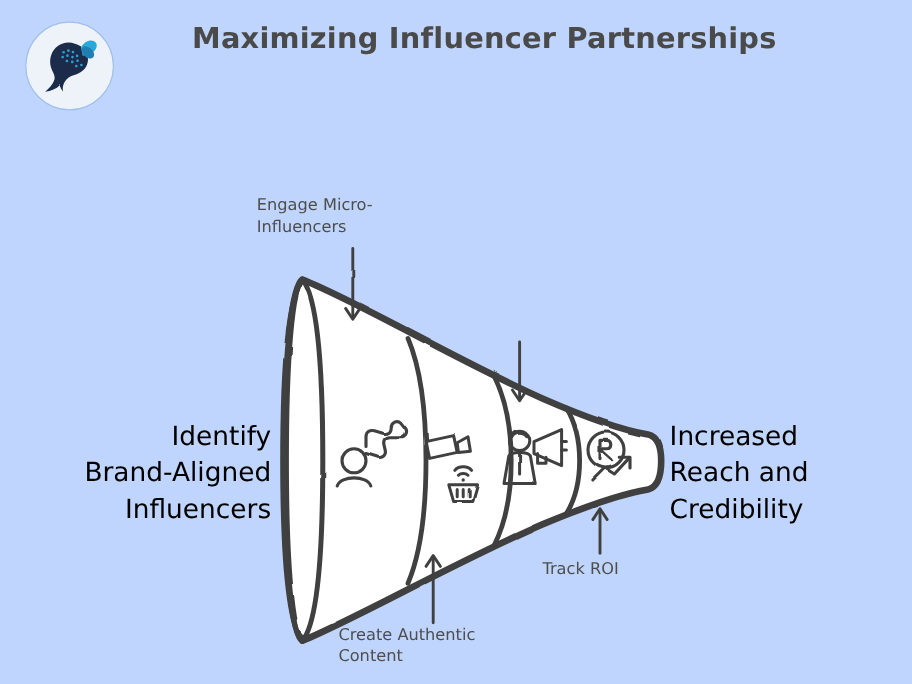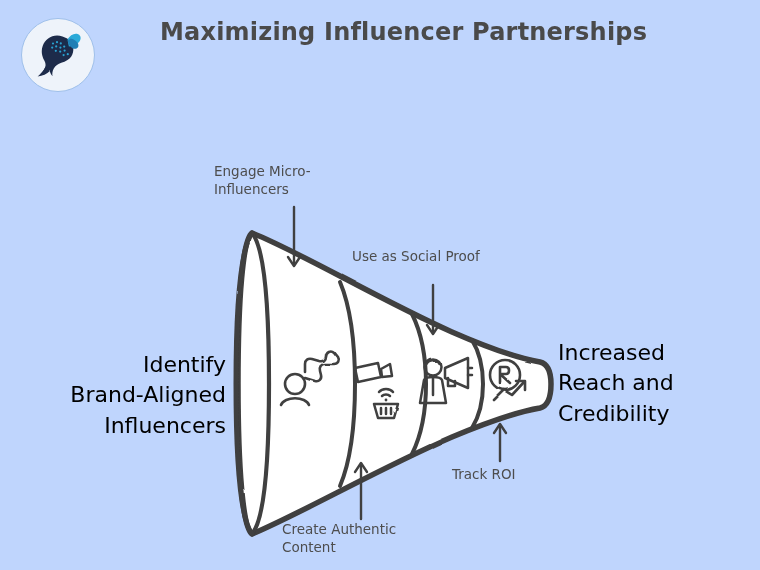--- a/index.html
+++ b/index.html
@@ -70,21 +70,21 @@
 
   .endcap-label {
     position: absolute;
     font-family: "DejaVu Sans", sans-serif;
     font-size: 22px;
     color: #000000;
     line-height: 1.38;
     white-space: pre-line;
   }
   #label-input  { left: 58px;  top: 350px; width: 168px; text-align: right; }
-  #label-output { left: 558px; top: 338px; width: 185px; text-align: left; }
+  #label-output { left: 558px; top: 350px; width: 185px; text-align: left; }
 
   #label-engage       { left: 214px; top: 162px; width: 132px; }
   #label-socialproof  { left: 352px; top: 247px; width: 160px; }
   #label-authentic    { left: 282px; top: 520px; width: 160px; }
   #label-trackroi     { left: 452px; top: 465px; width: 110px; }
 </style>
 </head>
 <body>
 
 <div id="canvas">
@@ -209,18 +209,17 @@
 
   <div id="label-input" class="endcap-label">Identify
 Brand-Aligned
 Influencers</div>
   <div id="label-output" class="endcap-label">Increased
 Reach and
 Credibility</div>
 
   <div id="label-engage" class="callout-label">Engage Micro-
 Influencers</div>
-  <div id="label-socialproof" class="callout-label">Use as Social Proof</div>
   <div id="label-authentic" class="callout-label">Create Authentic
 Content</div>
   <div id="label-trackroi" class="callout-label">Track ROI</div>
 
 </div>
 
 </body></html>

